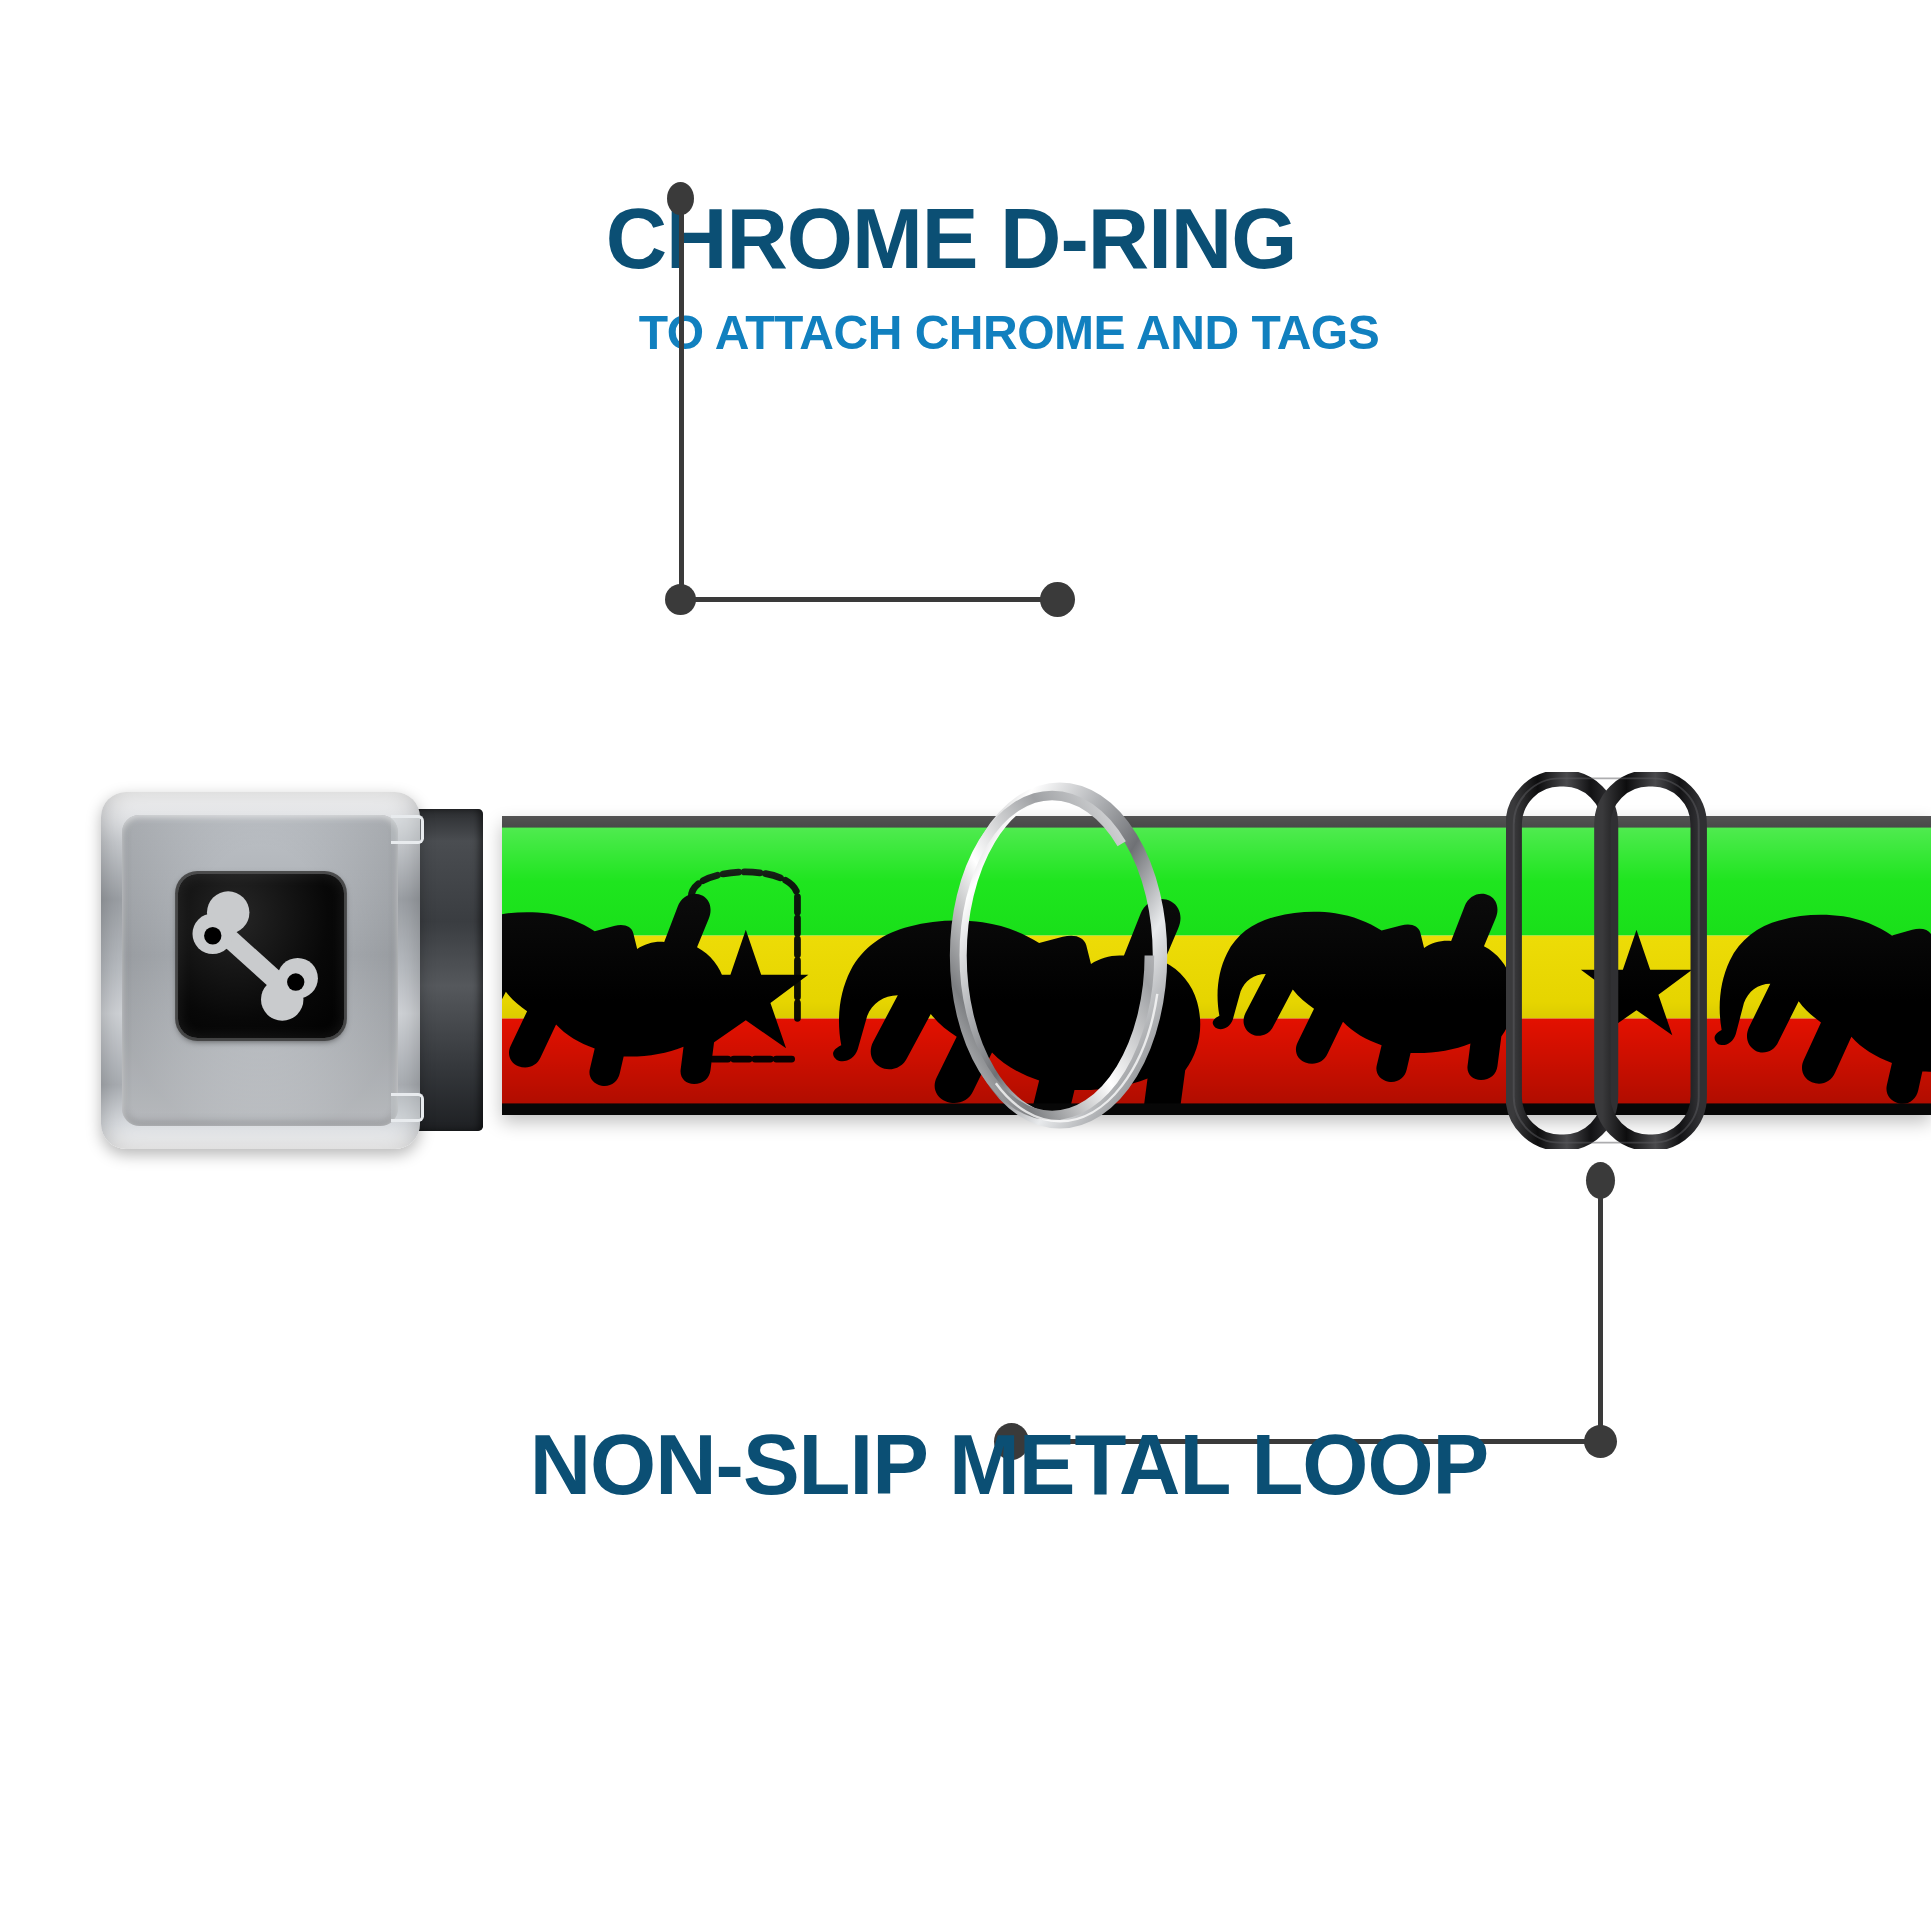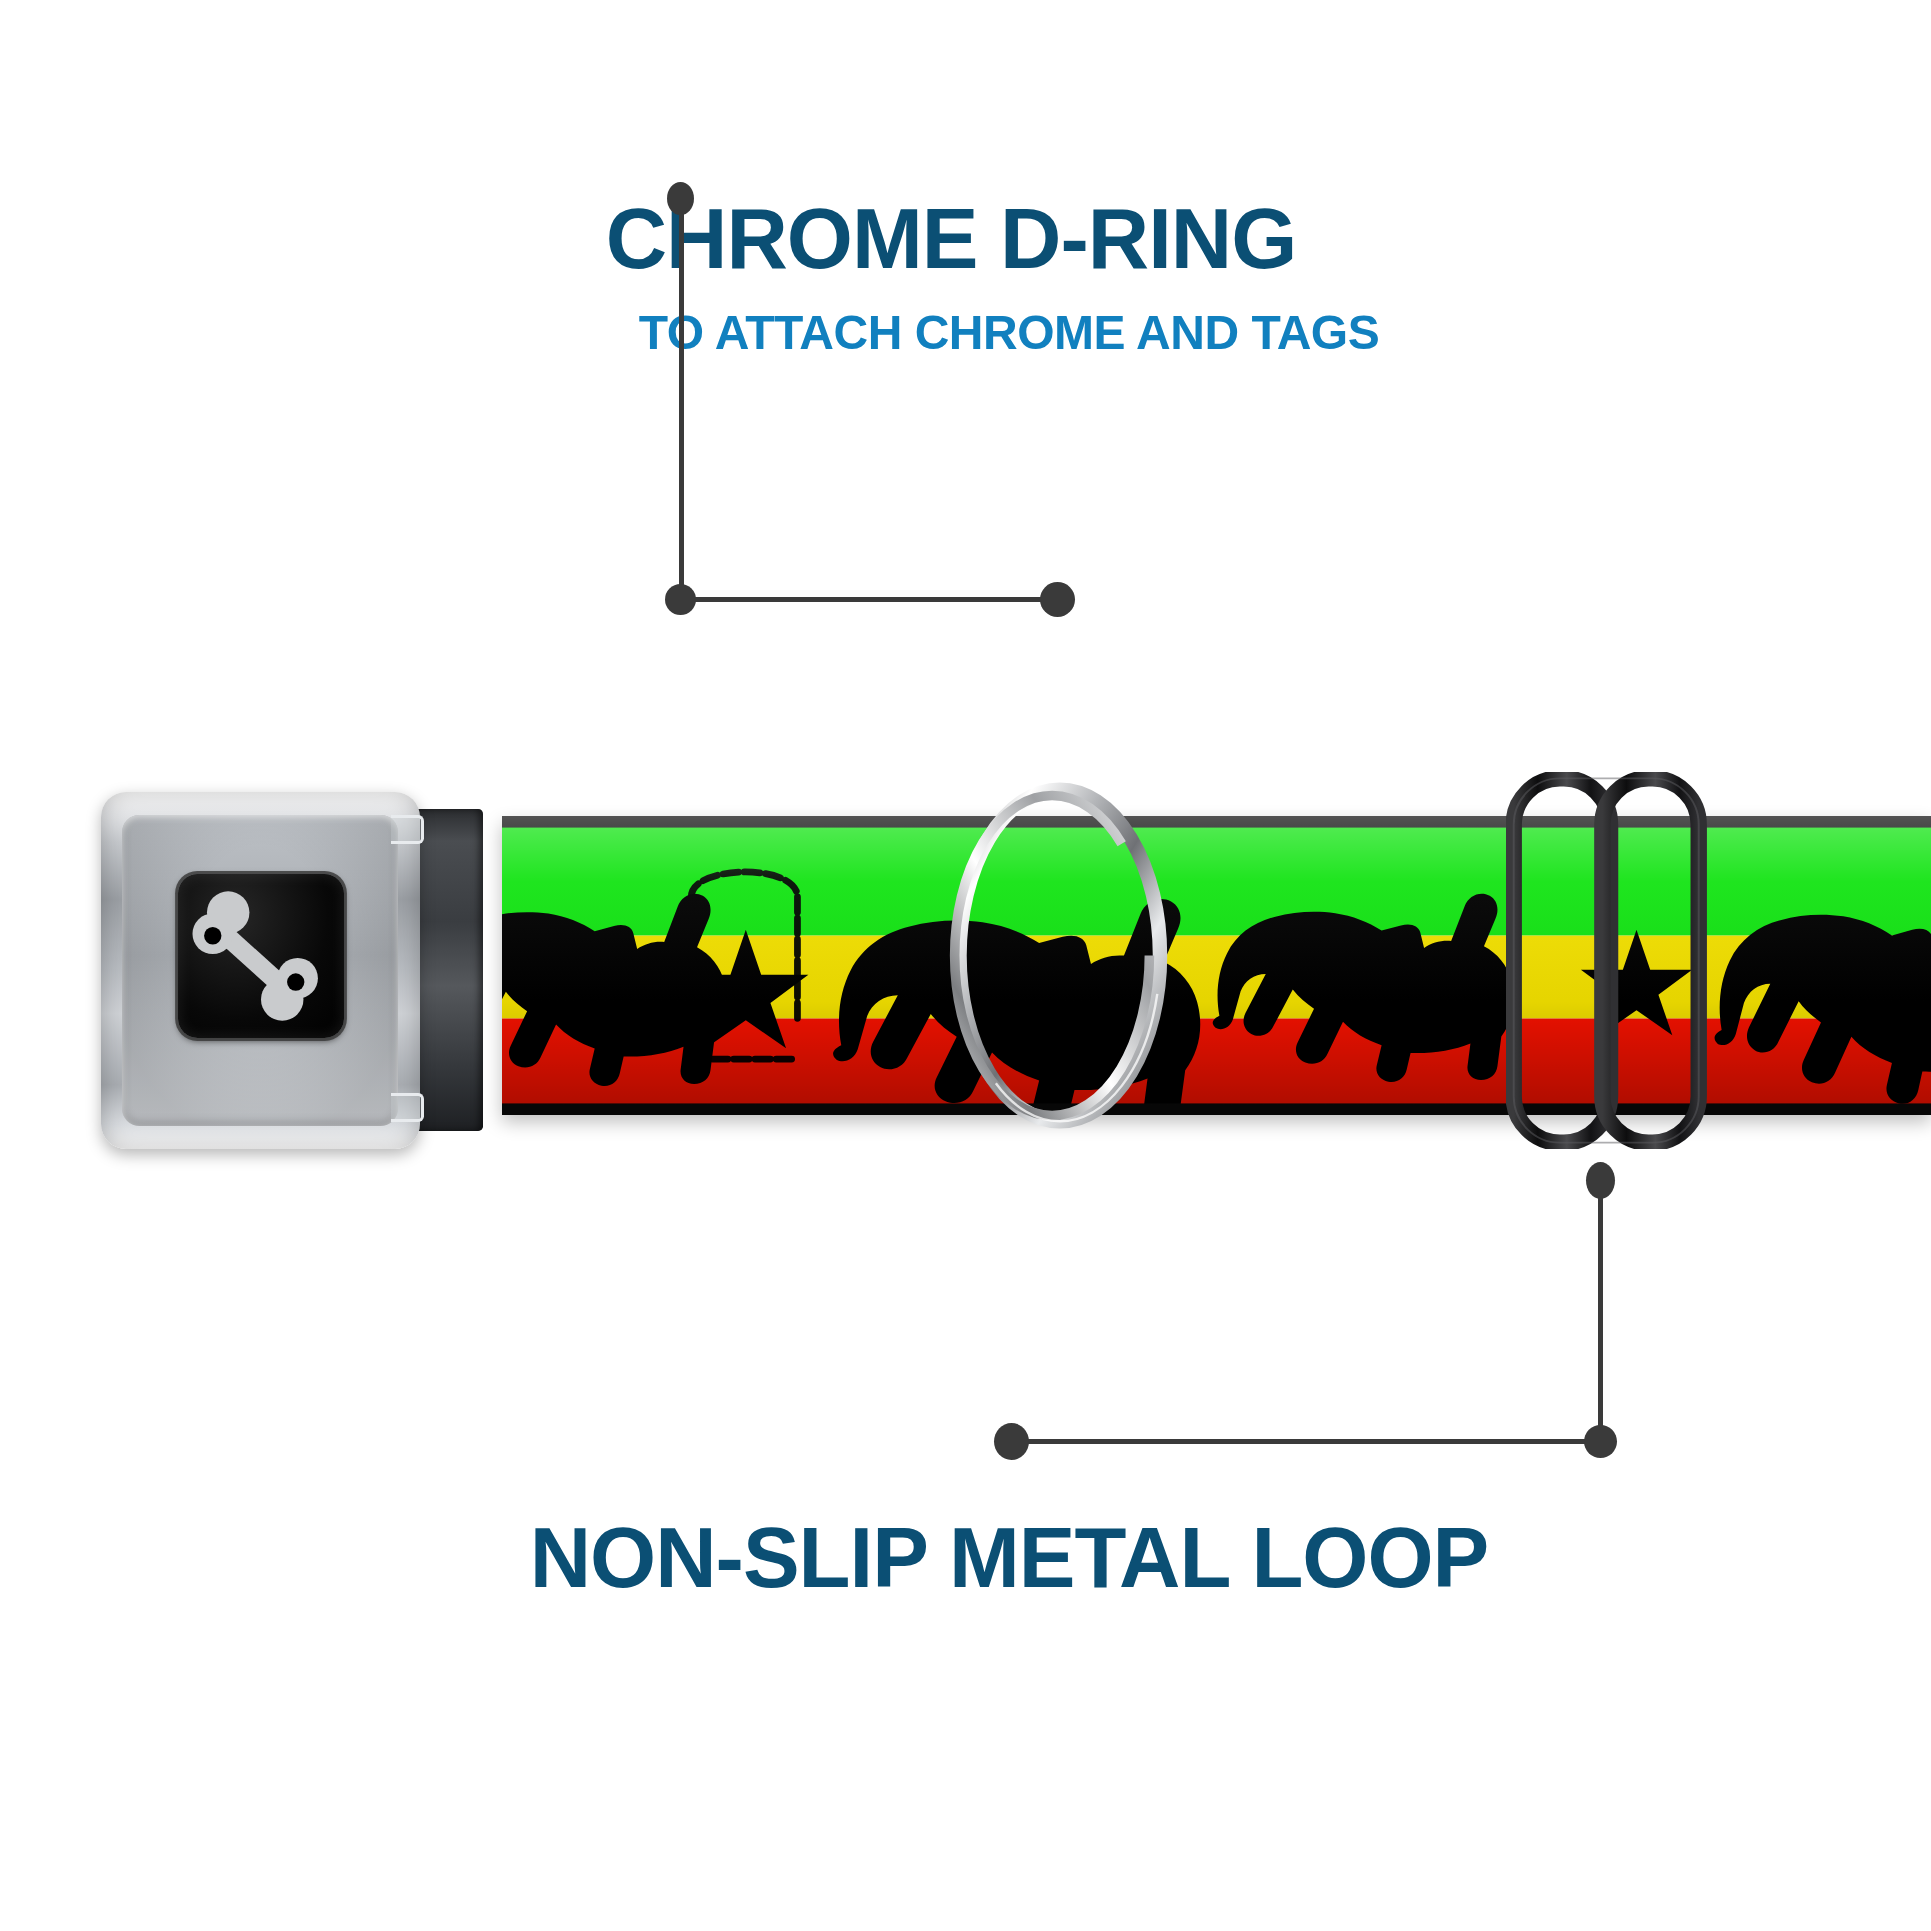--- a/index.html
+++ b/index.html
@@ -24,21 +24,21 @@
     position: absolute;
     font-weight: 700;
     letter-spacing: -0.5px;
     white-space: nowrap;
     line-height: 1;
   }
   #dring-title  { left: 951px; top: 188px; font-size: 85px; color: #0b4f74;
                   transform: translateX(-50%); margin-top: 8px; }
   #dring-sub    { left: 1009px; top: 309px; font-size: 48px; color: #1180bf;
                   transform: translateX(-50%); }
-  #loop-title   { left: 1009px; top: 1515px; font-size: 85px; color: #0b4f74;
+  #loop-title   { left: 1009px; top: 1422px; font-size: 85px; color: #0b4f74;
                   transform: translateX(-50%); }
   #loop-sub     { left: 763px;  top: 1603px; font-size: 48px; color: #1180bf;
                   transform: translateX(-50%); }
 
   
   .lead-line { position: absolute; background: #3a3a3a; }
   .lead-v { width: 4.8px; }
   .lead-h { height: 4.8px; }
   .lead-dot {
     position: absolute;

